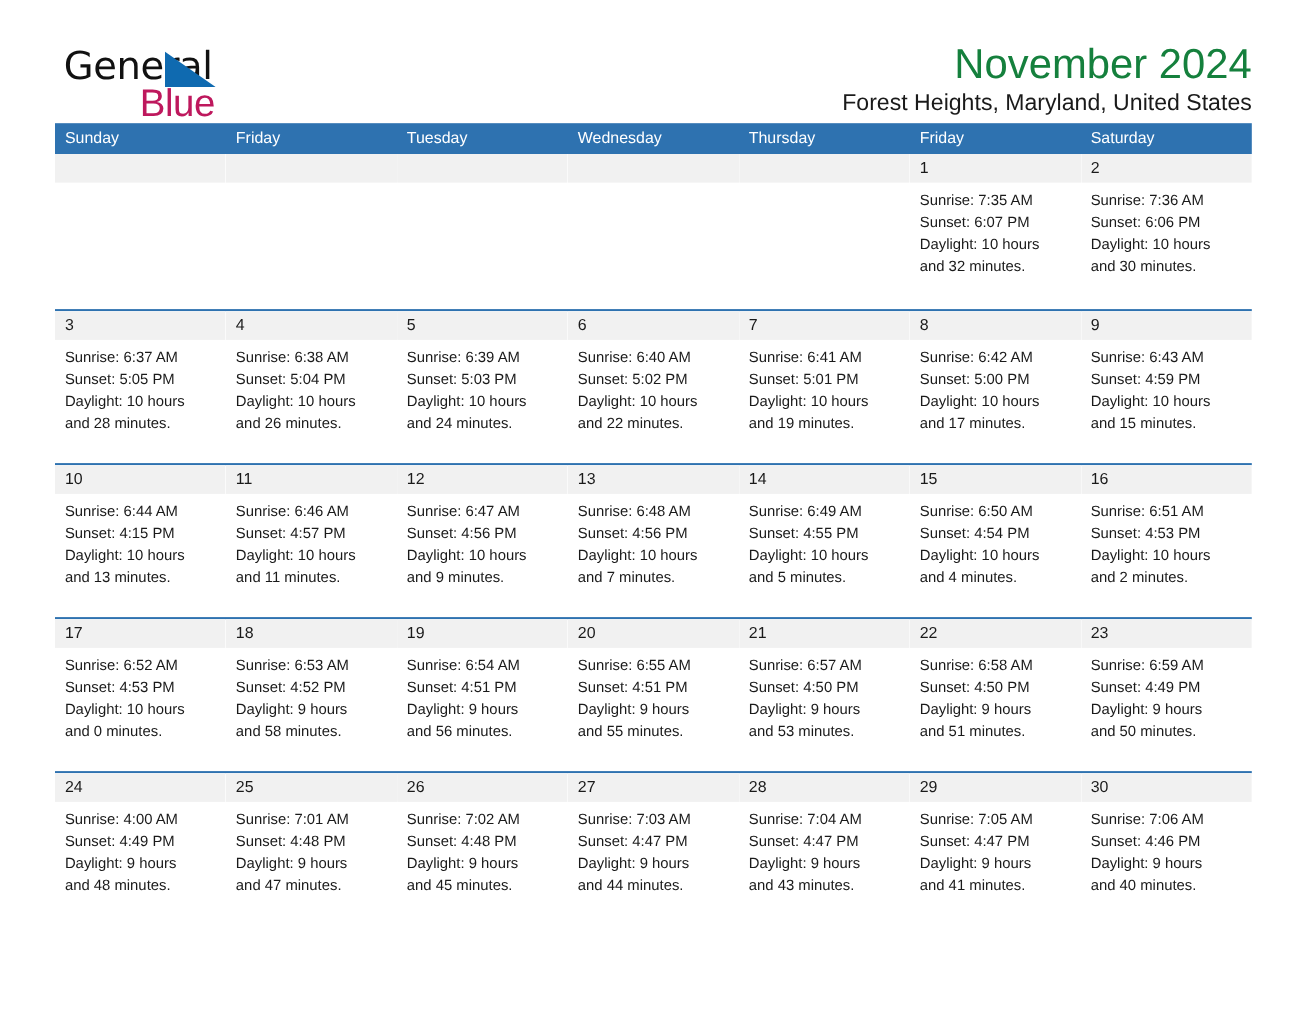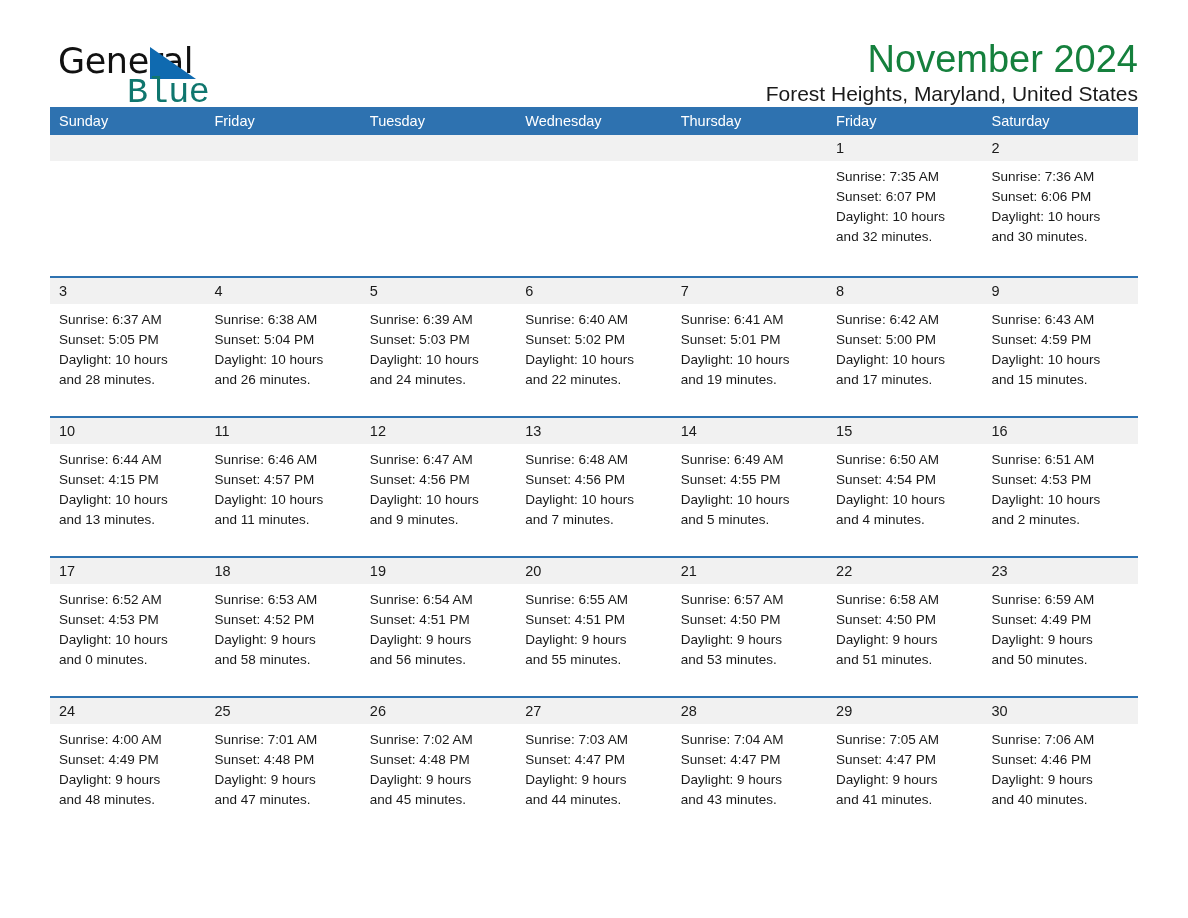--- a/index.html
+++ b/index.html
@@ -56,22 +56,22 @@
     height: 0;
     border-left: 46px solid #0f6ab0;
     border-top: 32px solid transparent;
   }
   .logo-blue {
     position: absolute;
     left: 77px;
     top: 40px;
     font-size: 35px;
     letter-spacing: -0.4px;
-    color: #0f766e;
-    font-family: Liberation Mono, monospace;
+    color: #be185d;
+    font-family: Liberation Sans, sans-serif;
     font-weight: 400;
   }
   .titles {
     text-align: right;
     padding-top: 2px;
   }
   .cal-title {
     font-size: 38px;
     font-weight: 400;
     line-height: 1.15;
@@ -80,21 +80,21 @@
   }
   .cal-subtitle {
     font-size: 21px;
     font-weight: 400;
     color: #1a1a1a;
     white-space: nowrap;
   }
 
   
   .calendar {
-    margin-top: 11px;
+    margin-top: 16px;
     width: 1088px;
   }
   .dow-row {
     display: flex;
     background: #2e72b0;
     height: 28px;
   }
   .dow-cell {
     flex: 1 1 0;
     color: #ffffff;

